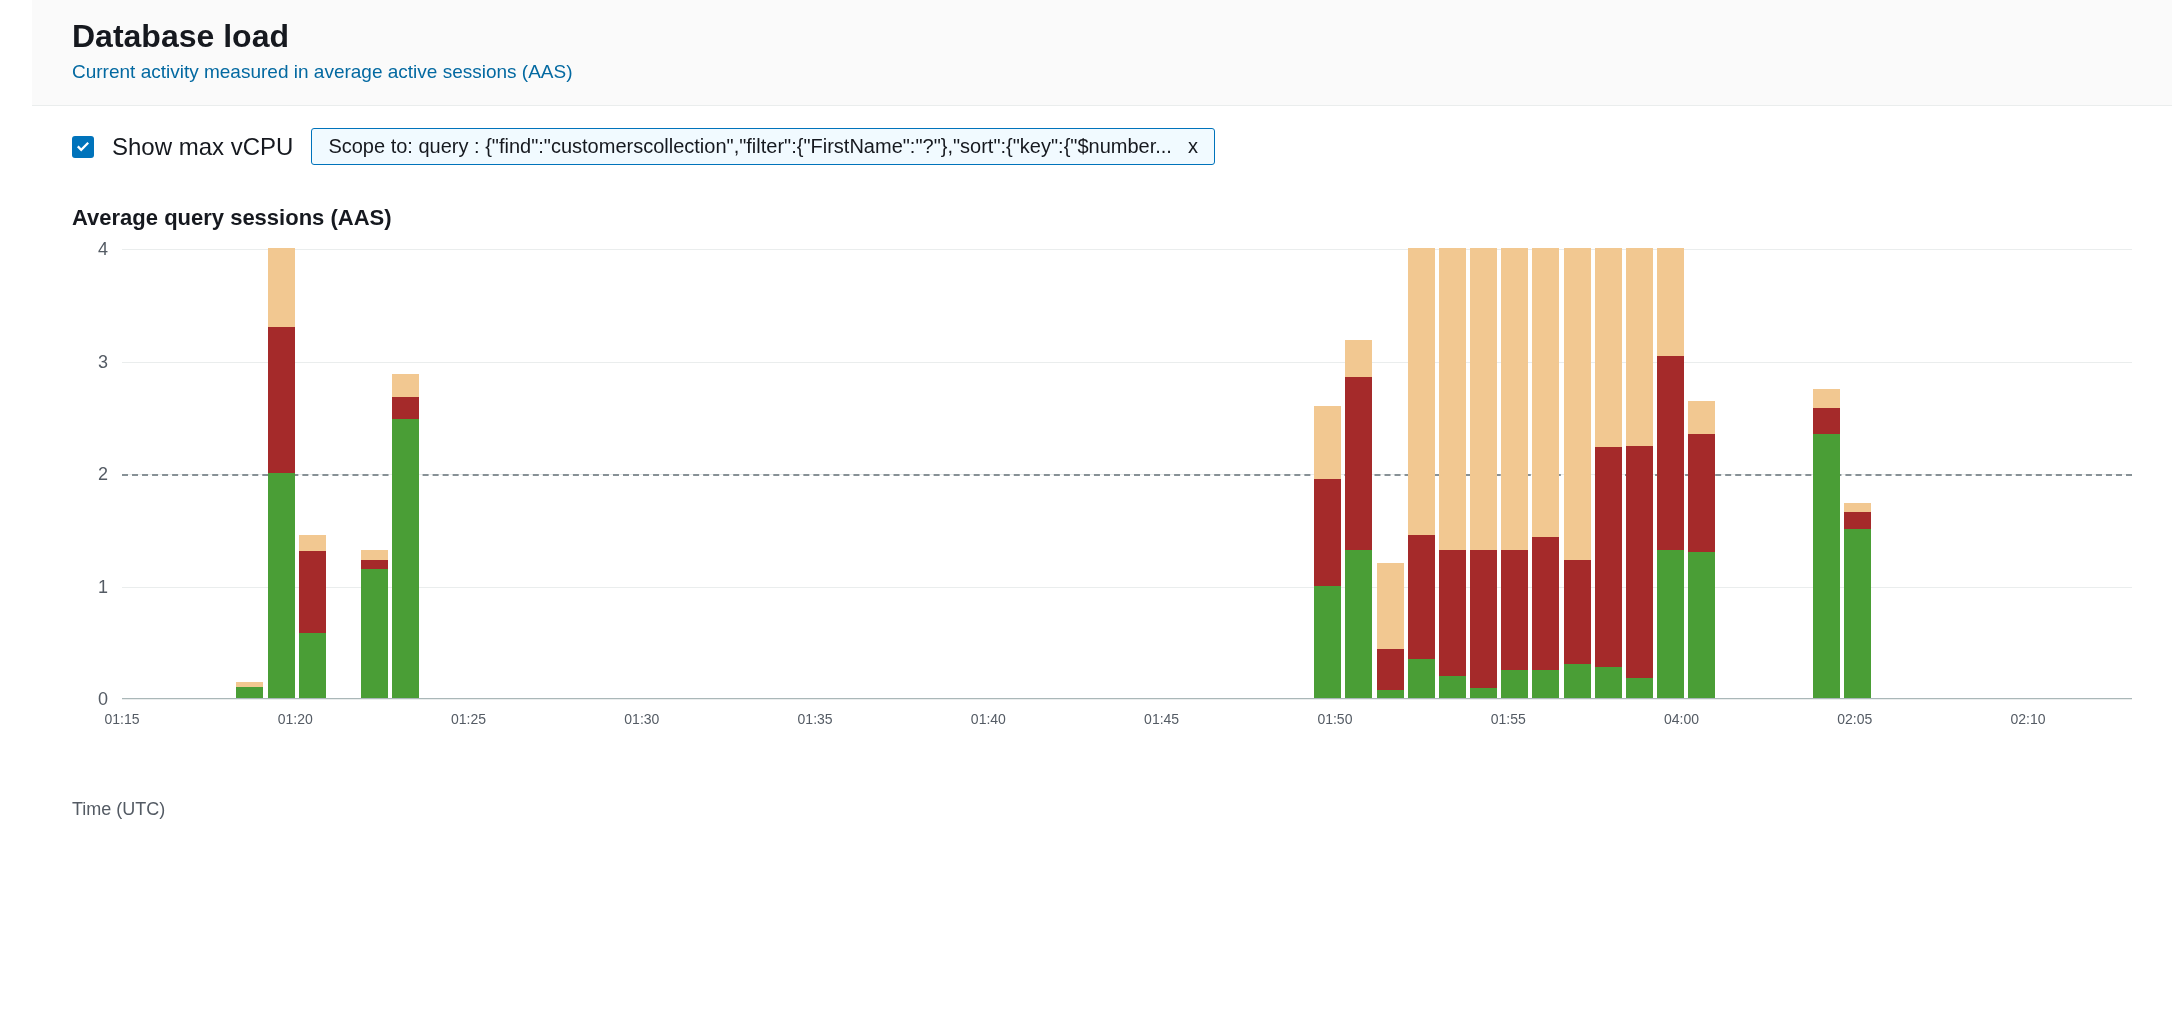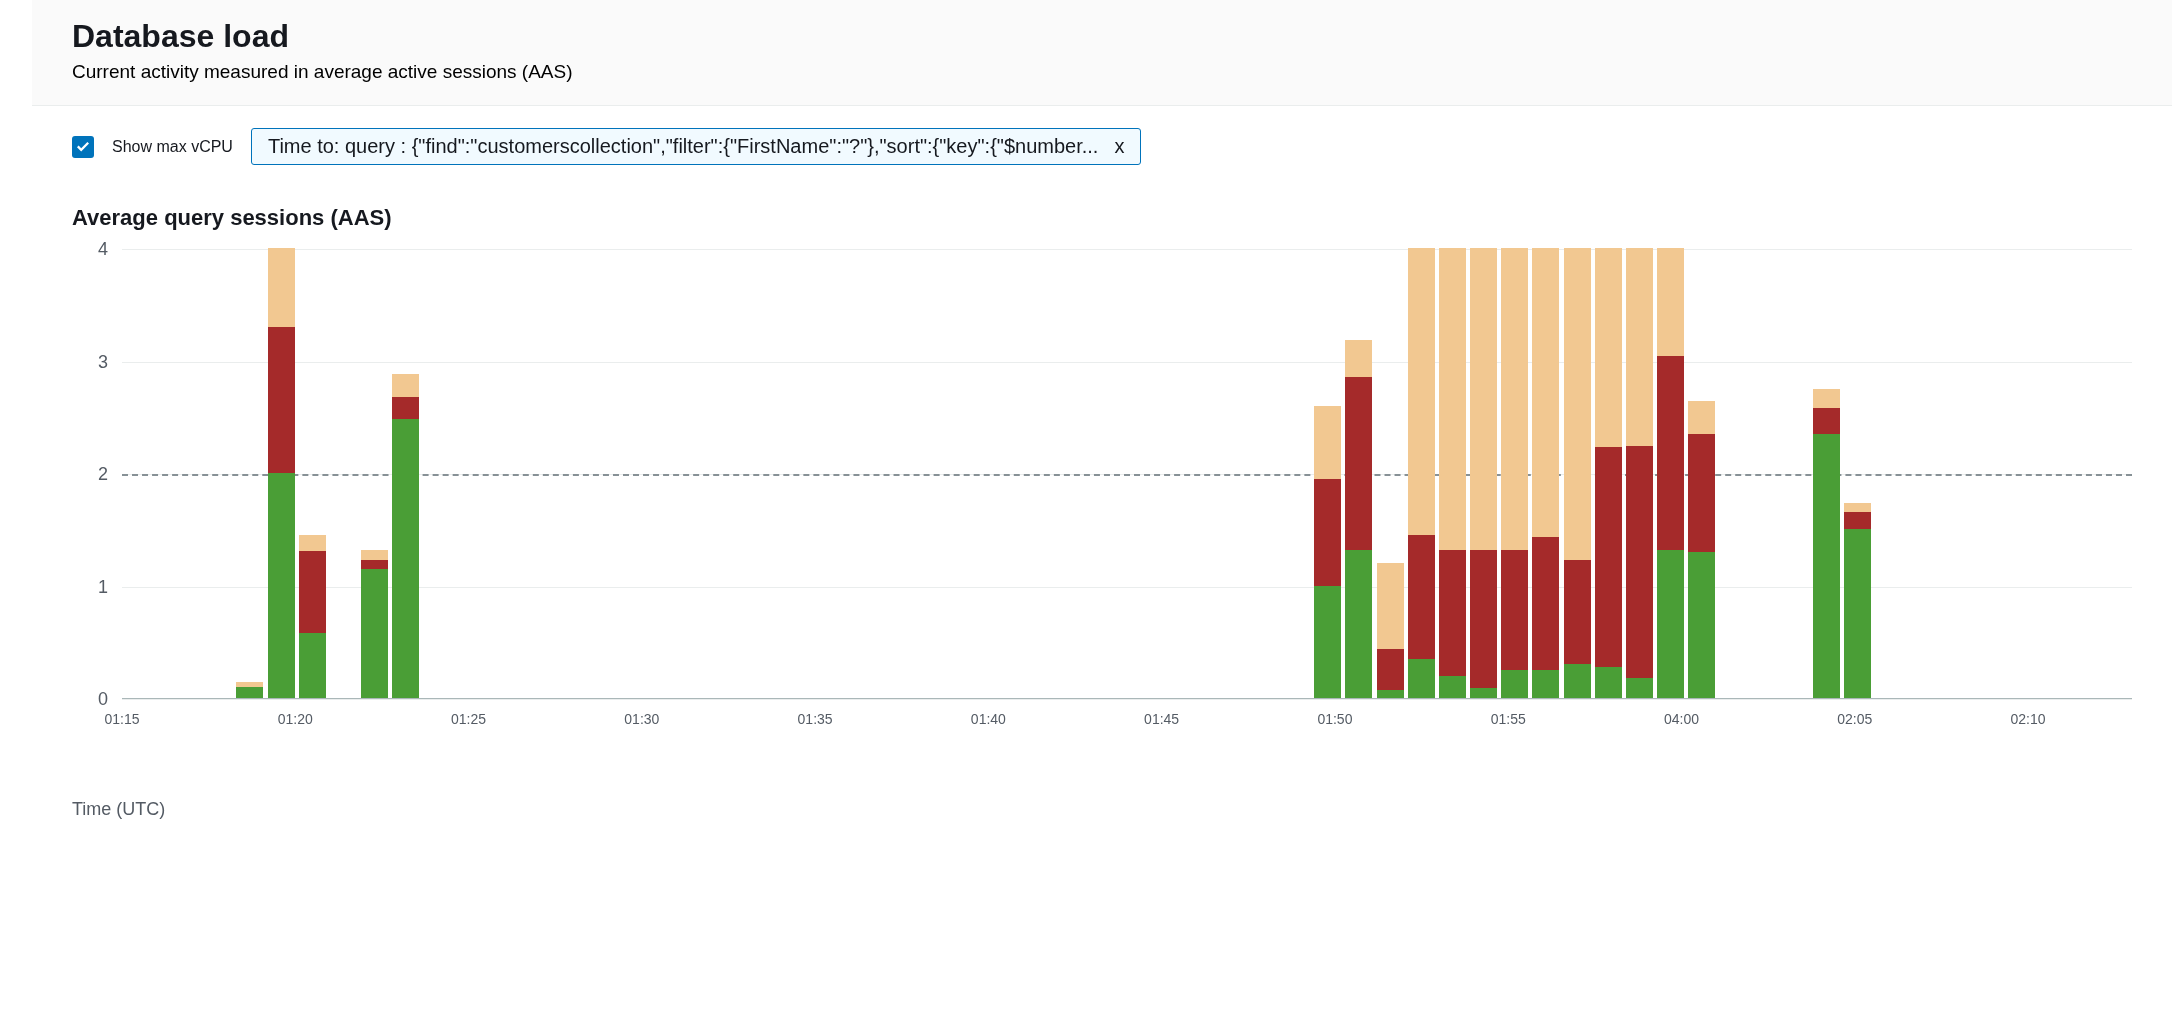--- a/index.html
+++ b/index.html
@@ -1,24 +1,24 @@
 <!DOCTYPE html>
 <html><head>
 <meta charset="utf-8">
 <style>
   * { box-sizing: border-box; }
   html, body { margin: 0; padding: 0; font-family: "Amazon Ember", "Helvetica Neue", Arial, sans-serif; color: #16191f; background: #ffffff; }
   .page { width: 2172px; padding-left: 32px; }
   .header { background: #fafafa; border-bottom: 1px solid #eaeded; padding: 18px 40px 22px 40px; }
   .title { font-size: 32px; font-weight: 700; margin: 0; }
-  .subtitle { font-size: 19px; color: #000000; margin-top: 6px; }
+  .subtitle { font-size: 19px; color: #0369a1; margin-top: 6px; }
   .controls { display: flex; align-items: center; gap: 18px; padding: 22px 40px 10px 40px; }
   .checkbox { width: 22px; height: 22px; border-radius: 3px; background: #0073bb; display: inline-flex; align-items: center; justify-content: center; cursor: pointer; }
   .checkbox svg { width: 16px; height: 16px; fill: #fff; }
-  .checkbox-label { font-size: 16px; }
+  .checkbox-label { font-size: 24px; }
   .scope-chip { display: inline-flex; align-items: center; gap: 10px; border: 1px solid #0073bb; background: #f1faff; padding: 6px 16px; border-radius: 3px; font-size: 20px; max-width: 1140px; color: #16191f; cursor: pointer; }
   .scope-chip .text { overflow: hidden; text-overflow: ellipsis; white-space: nowrap; max-width: 1080px; }
   .scope-chip .x { font-weight: 400; font-size: 20px; padding-left: 6px; cursor: pointer; }
   .chart-wrap { padding: 30px 40px 16px 40px; position: relative; }
   .chart-title { font-size: 22px; font-weight: 700; margin-bottom: 18px; }
   .chart-frame { display: flex; }
   .y-gutter { width: 50px; position: relative; }
   .plot { position: relative; flex: 1; height: 450px; border-bottom: 1px solid #aab7b8; }
   .grid-line { position: absolute; left: 0; right: 0; height: 0; border-top: 1px solid #eaeded; }
   .dashed-line { position: absolute; left: 0; right: 0; height: 0; border-top: 2px dashed #879196; }
@@ -45,21 +45,21 @@
 
   <div class="controls">
     <span class="checkbox">
       <svg viewBox="0 0 16 16">
           <path d="M6.2 12.4 2 8.2l1.6-1.6 2.6 2.6L12.4 3l1.6 1.6z"></path>
         </svg>
     </span>
     <span class="checkbox-label">Show max vCPU</span>
 
     <span class="scope-chip">
-      <span class="text">Time to: query : {"find":"customerscollection","filter":{"FirstName":"?"},"sort":{"key":{"$number...</span>
+      <span class="text">Scope to: query : {"find":"customerscollection","filter":{"FirstName":"?"},"sort":{"key":{"$number...</span>
       <span class="x">x</span>
     </span>
   </div>
 
   <div class="chart-wrap">
     <div class="chart-title">Average query sessions (AAS)</div>
 
     <div class="chart-frame">
       <div class="y-gutter" id="y-gutter">
           <div class="y-tick-label" style="top: 450px;">0</div>

